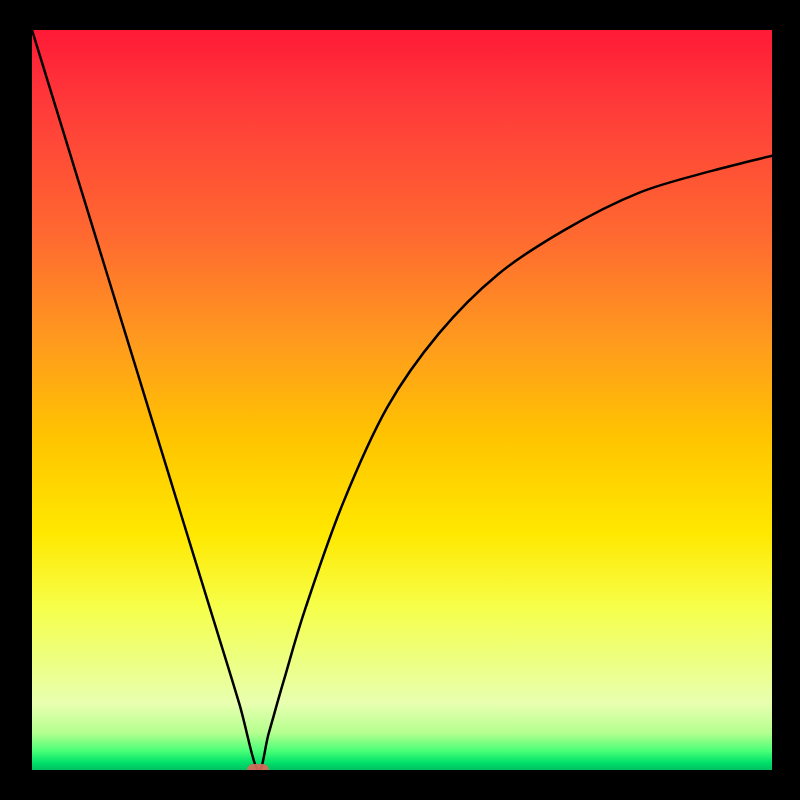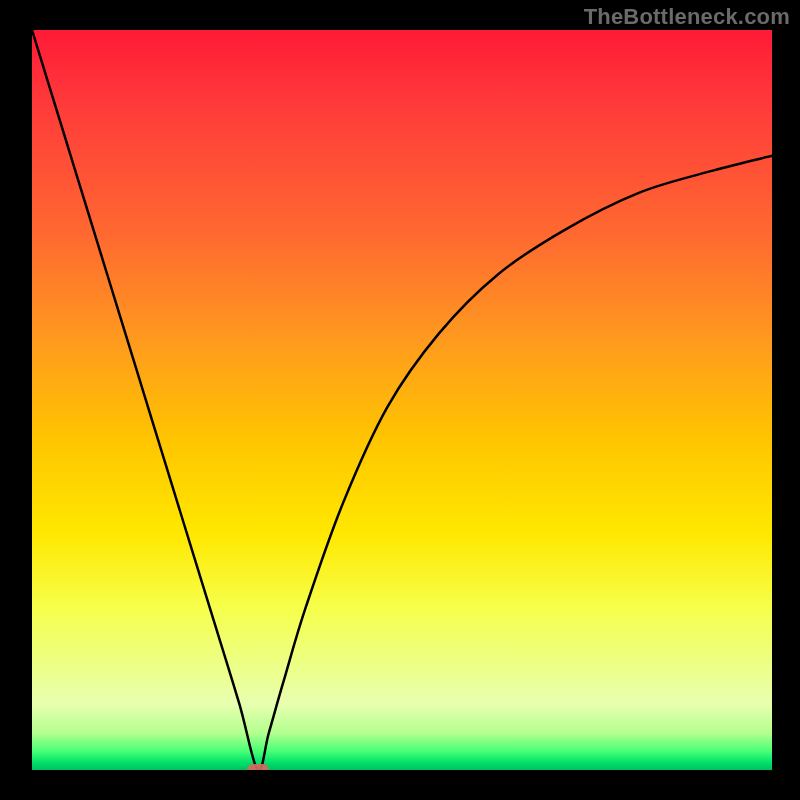--- a/index.html
+++ b/index.html
@@ -67,21 +67,20 @@
   }
   svg.curve {
     position: absolute;
     inset: 0;
   }
 </style>
 </head>
 <body>
 
 <div class="frame">
-  <div class="watermark">TheBottleneck.com</div>
 
   <div class="plot-area">
     <div class="gradient"></div>
     <svg class="curve" viewBox="0 0 740 740" preserveAspectRatio="none">
       <path id="curve-path" fill="none" stroke="#000" stroke-width="2.5" stroke-linejoin="round" stroke-linecap="round" d="M 0.0 0.0 C 4.9 16.0, 19.7 64.1, 29.6 96.2 C 39.5 128.3, 49.3 160.3, 59.2 192.4 C 69.1 224.5, 78.9 256.5, 88.8 288.6 C 98.7 320.7, 108.5 352.7, 118.4 384.8 C 128.3 416.9, 138.1 448.9, 148.0 481.0 C 157.9 513.1, 167.7 545.1, 177.6 577.2 C 187.5 609.3, 199.2 646.3, 207.2 673.4 C 215.2 700.5, 220.8 735.1, 225.7 740.0 C 230.6 744.9, 232.5 717.8, 236.8 703.0 C 241.1 688.2, 245.4 672.2, 251.6 651.2 C 257.8 630.2, 263.9 606.8, 273.8 577.2 C 283.7 547.6, 297.2 506.9, 310.8 473.6 C 324.4 440.3, 339.2 405.8, 355.2 377.4 C 371.2 349.0, 388.5 325.6, 407.0 303.4 C 425.5 281.2, 445.2 261.5, 466.2 244.2 C 487.2 226.9, 509.4 213.4, 532.8 199.8 C 556.2 186.2, 582.1 172.7, 606.8 162.8 C 631.5 152.9, 658.6 146.8, 680.8 140.6 C 703.0 134.4, 730.1 128.3, 740.0 125.8"></path>
     </svg>
     <div class="marker" id="min-marker" style="left: 225.7px; top: 740px;"></div>
   </div>
 </div>
 

